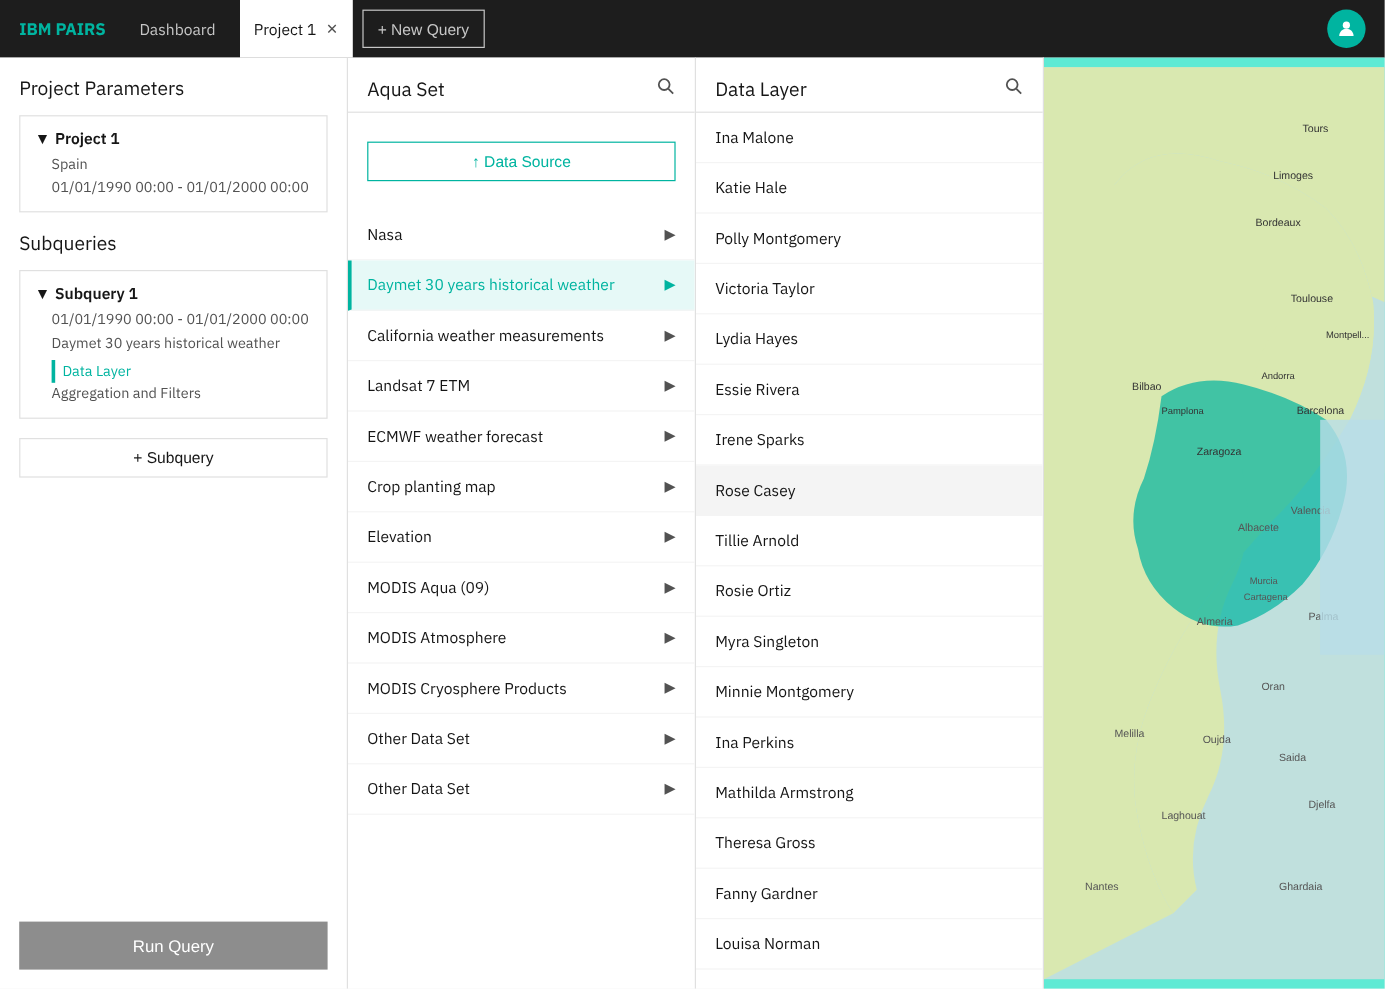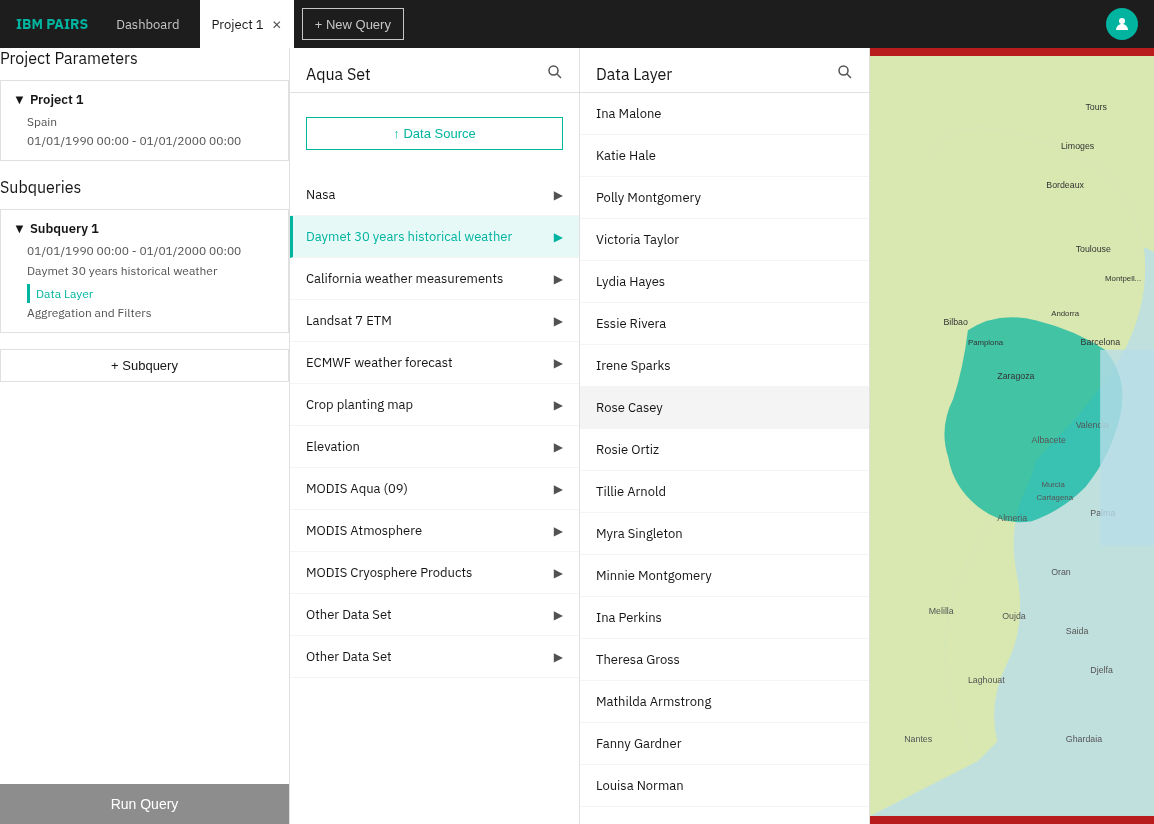--- a/index.html
+++ b/index.html
@@ -73,20 +73,21 @@
       height: calc(824px - 48px);
     }
 
     
     .left-panel {
       width: 290px;
       background: #fff;
       border-right: 1px solid #e0e0e0;
       display: flex;
       flex-direction: column;
+      padding: 16px;
       overflow-y: auto;
     }
     .section-title {
       font-size: 16px;
       font-weight: 400;
       color: #161616;
       margin-bottom: 12px;
     }
     .project-block {
       border: 1px solid #e0e0e0;
@@ -250,21 +251,21 @@
       font-size: 13px;
       color: #161616;
     }
     .datalayer-item.hover-highlight { background: #f4f4f4; }
 
     
     .map-panel {
       flex: 1;
       position: relative;
       overflow: hidden;
-      background: #b91c1c;
+      background: #5eead4;
     }
     
 
   </style>
 </head>
 <body>
 
 <nav class="topnav">
   <span class="topnav-brand">
     <span>IBM</span>
@@ -417,39 +418,39 @@
         <div class="datalayer-item">
           <span>Essie Rivera</span>
         </div>
         <div class="datalayer-item">
           <span>Irene Sparks</span>
         </div>
         <div class="datalayer-item hover-highlight">
           <span>Rose Casey</span>
         </div>
         <div class="datalayer-item">
+          <span>Tillie Arnold</span>
+        </div>
+        <div class="datalayer-item">
           <span>Rosie Ortiz</span>
         </div>
         <div class="datalayer-item">
-          <span>Tillie Arnold</span>
-        </div>
-        <div class="datalayer-item">
           <span>Myra Singleton</span>
         </div>
         <div class="datalayer-item">
           <span>Minnie Montgomery</span>
         </div>
         <div class="datalayer-item">
           <span>Ina Perkins</span>
         </div>
         <div class="datalayer-item">
+          <span>Mathilda Armstrong</span>
+        </div>
+        <div class="datalayer-item">
           <span>Theresa Gross</span>
-        </div>
-        <div class="datalayer-item">
-          <span>Mathilda Armstrong</span>
         </div>
         <div class="datalayer-item">
           <span>Fanny Gardner</span>
         </div>
         <div class="datalayer-item">
           <span>Louisa Norman</span>
         </div>
       </div>
   </section>
 

